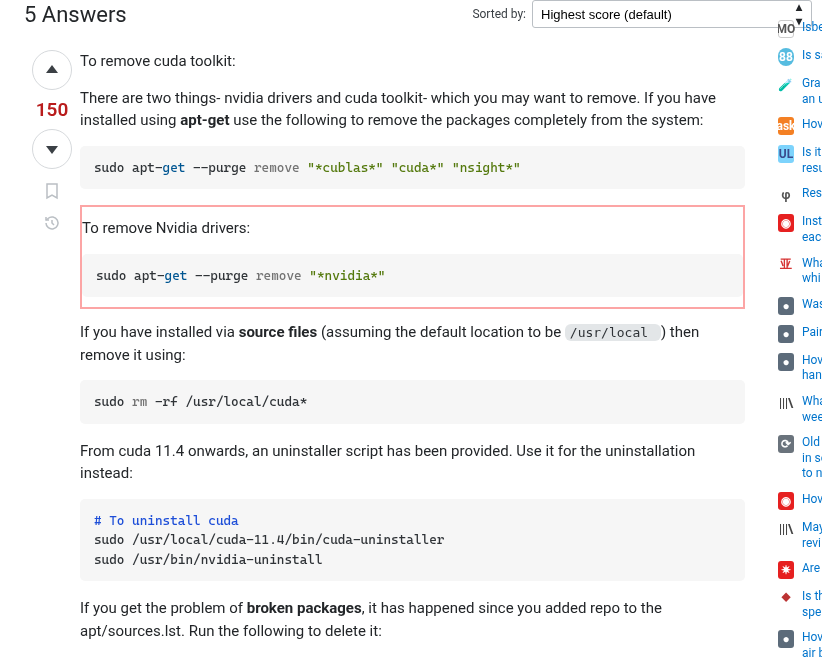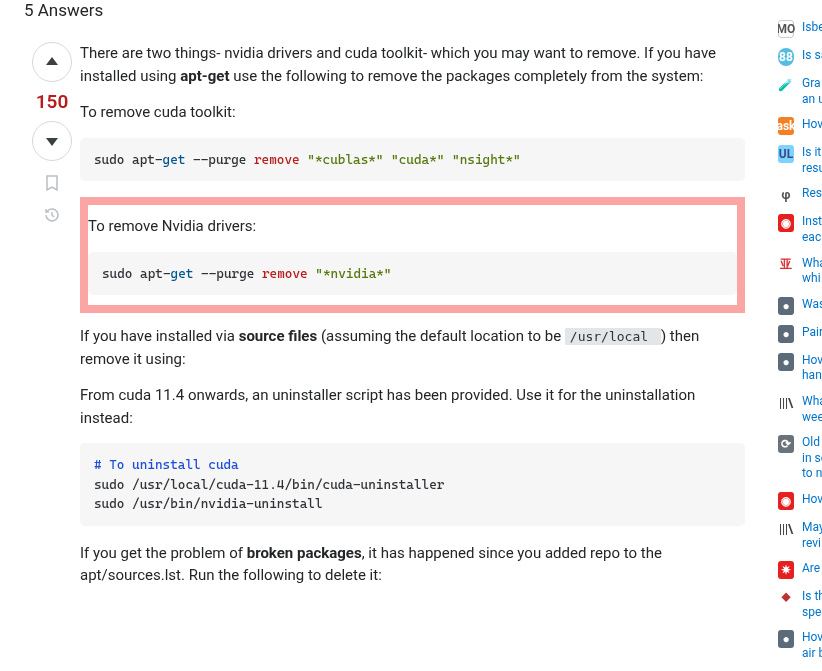--- a/index.html
+++ b/index.html
@@ -1,49 +1,56 @@
 <!DOCTYPE html>
 <html><head>
   <meta charset="utf-8">
   <style>
     * { box-sizing: border-box; margin: 0; padding: 0; }
     body { font-family: -apple-system, BlinkMacSystemFont, "Segoe UI", Roboto, sans-serif; font-size: 15px; color: #232629; background: #fff; width: 822px; height: 671px; overflow: hidden; position: relative; }
     .header-row { display: flex; justify-content: space-between; align-items: center; padding: 0 10px 4px 24px; }
-    .header-row h2 { font-size: 17px; font-weight: 400; }
+    .header-row h2 { font-size: 22px; font-weight: 400; }
     .sort-wrap { display: flex; align-items: center; gap: 6px; font-size: 12px; }
     .sort-wrap label { color: #3b4045; }
     .sort-select { font-size: 13px; height: 28px; width: 280px; border: 1px solid #babfc4; border-radius: 3px; padding: 2px 24px 2px 8px; appearance: none; background: #fff; }
     .sort-select-wrap { position: relative; display: inline-block; }
     .sort-caret { position: absolute; right: 10px; top: 50%; transform: translateY(-50%); pointer-events: none; font-size: 12px; font-weight: bold; }
     .main-row { display: flex; padding-left: 24px; margin-top: 18px; }
     .vote-col { width: 56px; display: flex; flex-direction: column; align-items: center; gap: 6px; }
     .vote-btn { width: 40px; height: 40px; border: 1px solid #d6d9dc; border-radius: 50%; background: #fff; display: flex; align-items: center; justify-content: center; cursor: pointer; }
     .vote-btn svg { width: 16px; height: 16px; fill: #3b4045; }
     .vote-count { font-size: 19px; font-weight: 600; color: #b91c1c; margin: 2px 0; }
     .tool-btn { color: #babfc4; width: 20px; height: 20px; display: flex; align-items: center; justify-content: center; cursor: pointer; margin-top: 6px; }
     .answer-body { flex: 1; max-width: 665px; line-height: 1.5; }
     .answer-body p { margin-bottom: 14px; }
     .answer-body b { font-weight: 700; }
     pre.code { background: #f6f6f6; border-radius: 5px; padding: 12px 14px; font-family: ui-monospace, "Cascadia Mono", Menlo, Consolas, monospace; font-size: 13px; color: #2f3337; overflow-x: auto; margin-bottom: 16px; white-space: pre; line-height: 1.5; }
     .hl-blue { color: #015692; }
-    .hl-kw { color: #b91c1c; }
+    .hl-kw { color: #737373; }
     .hl-str { color: #54790d; }
     .hl-cmt { color: #1d4ed8; }
-    .red-box { border: 8px solid #fca5a5; padding: 10px 0; margin: 6px 0 12px 0; }
-    .inline-code { background: #e3e6e8; font-family: ui-monospace, Consolas, monospace; font-size: 13px; padding: 1px 5px; border-radius: 1px; color: #2f3337; }
+    .red-box { border: 2px solid #fca5a5; padding: 10px 0; margin: 6px 0 12px 0; }
+    .inline-code { background: #e3e6e8; font-family: ui-monospace, Consolas, monospace; font-size: 13px; padding: 1px 5px; border-radius: 6px; color: #2f3337; }
     .sidebar { position: absolute; right: 0; top: 0; width: 44px; padding-top: 20px; display: flex; flex-direction: column; gap: 10px; overflow: hidden; }
     .side-item { display: flex; gap: 8px; align-items: flex-start; font-size: 12px; color: #0074cc; }
     .side-icon { width: 16px; height: 18px; flex-shrink: 0; border-radius: 3px; display: flex; align-items: center; justify-content: center; font-size: 12px; font-weight: 700; }
     .side-text { white-space: nowrap; overflow: hidden; line-height: 1.3; display: flex; flex-direction: column; }
   </style>
 </head>
 <body>
 
 <div class="header-row">
   <h2>5 Answers</h2>
+  <div class="sort-wrap">
+    <label>Sorted by:</label>
+    <span class="sort-select-wrap">
+      <select class="sort-select"><option>Highest score (default)</option></select>
+      <span class="sort-caret">▴<br>▾</span>
+    </span>
+  </div>
 </div>
 
 <div class="main-row">
   <div class="vote-col">
     <div class="vote-btn">
         <svg viewBox="0 0 16 16">
           <path d="M2 11h12L8 3z"></path>
         </svg>
       </div>
     <div class="vote-count">150</div>
@@ -60,30 +67,31 @@
     <div class="tool-btn">
         <svg viewBox="0 0 18 18" width="18" height="18" fill="none" stroke="#babfc4" stroke-width="1.5">
           <path d="M3 9a6 6 0 1 0 2-4.5L3 6"></path>
           <path d="M3 3v3h3"></path>
           <path d="M9 6v3l2 2"></path>
         </svg>
       </div>
   </div>
 
   <div class="answer-body">
+    <p>To remove cuda toolkit:</p>
     <p><span>There are two things- nvidia drivers and cuda toolkit- which you may want to remove. If you have installed using </span><b>apt-get</b><span> use the following to remove the packages completely from the system:</span></p>
-    <p>To remove cuda toolkit:</p>
     <pre class="code">sudo apt-<span class="hl-blue">get</span> --purge <span class="hl-kw">remove</span> <span class="hl-str">"*cublas*"</span> <span class="hl-str">"cuda*"</span> <span class="hl-str">"nsight*"</span></pre>
 
     <div class="red-box">
       <p>To remove Nvidia drivers:</p>
       <pre class="code" style="margin-bottom:0;">sudo apt-<span class="hl-blue">get</span> --purge <span class="hl-kw">remove</span> <span class="hl-str">"*nvidia*"</span></pre>
     </div>
 
     <p><span>If you have installed via </span><b>source files</b><span> (assuming the default location to be </span><code class="inline-code"> /usr/local </code><span>) then remove it using:</span></p>
+    <pre class="code">sudo <span class="hl-kw">rm</span> -rf /usr/local/cuda*</pre>
 
     <p>From cuda 11.4 onwards, an uninstaller script has been provided. Use it for the uninstallation instead:</p>
     <pre class="code"><span class="hl-cmt"># To uninstall cuda</span>
 sudo /usr/local/cuda-11.4/bin/cuda-uninstaller
 sudo /usr/bin/nvidia-uninstall</pre>
 
     <p><span>If you get the problem of </span><b>broken packages</b><span>, it has happened since you added repo to the apt/sources.lst. Run the following to delete it:</span></p>
   </div>
 </div>
 

